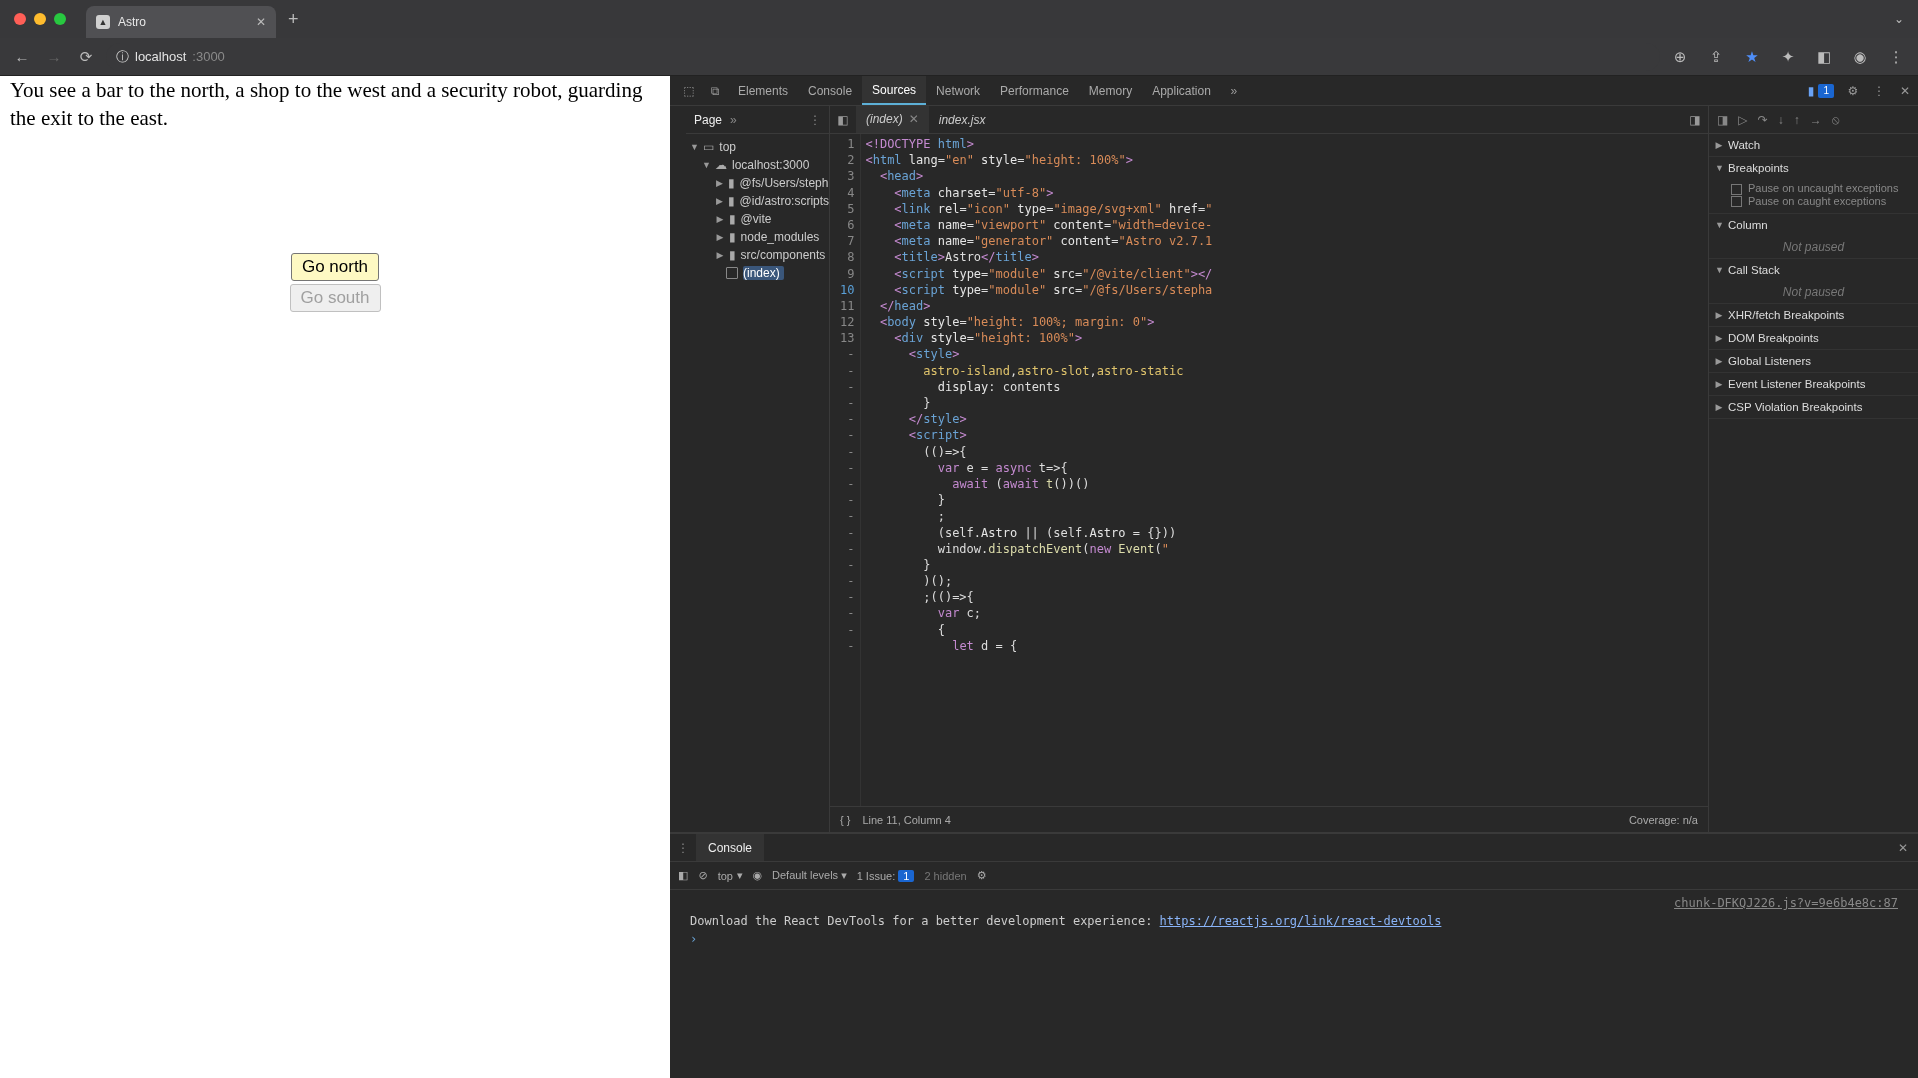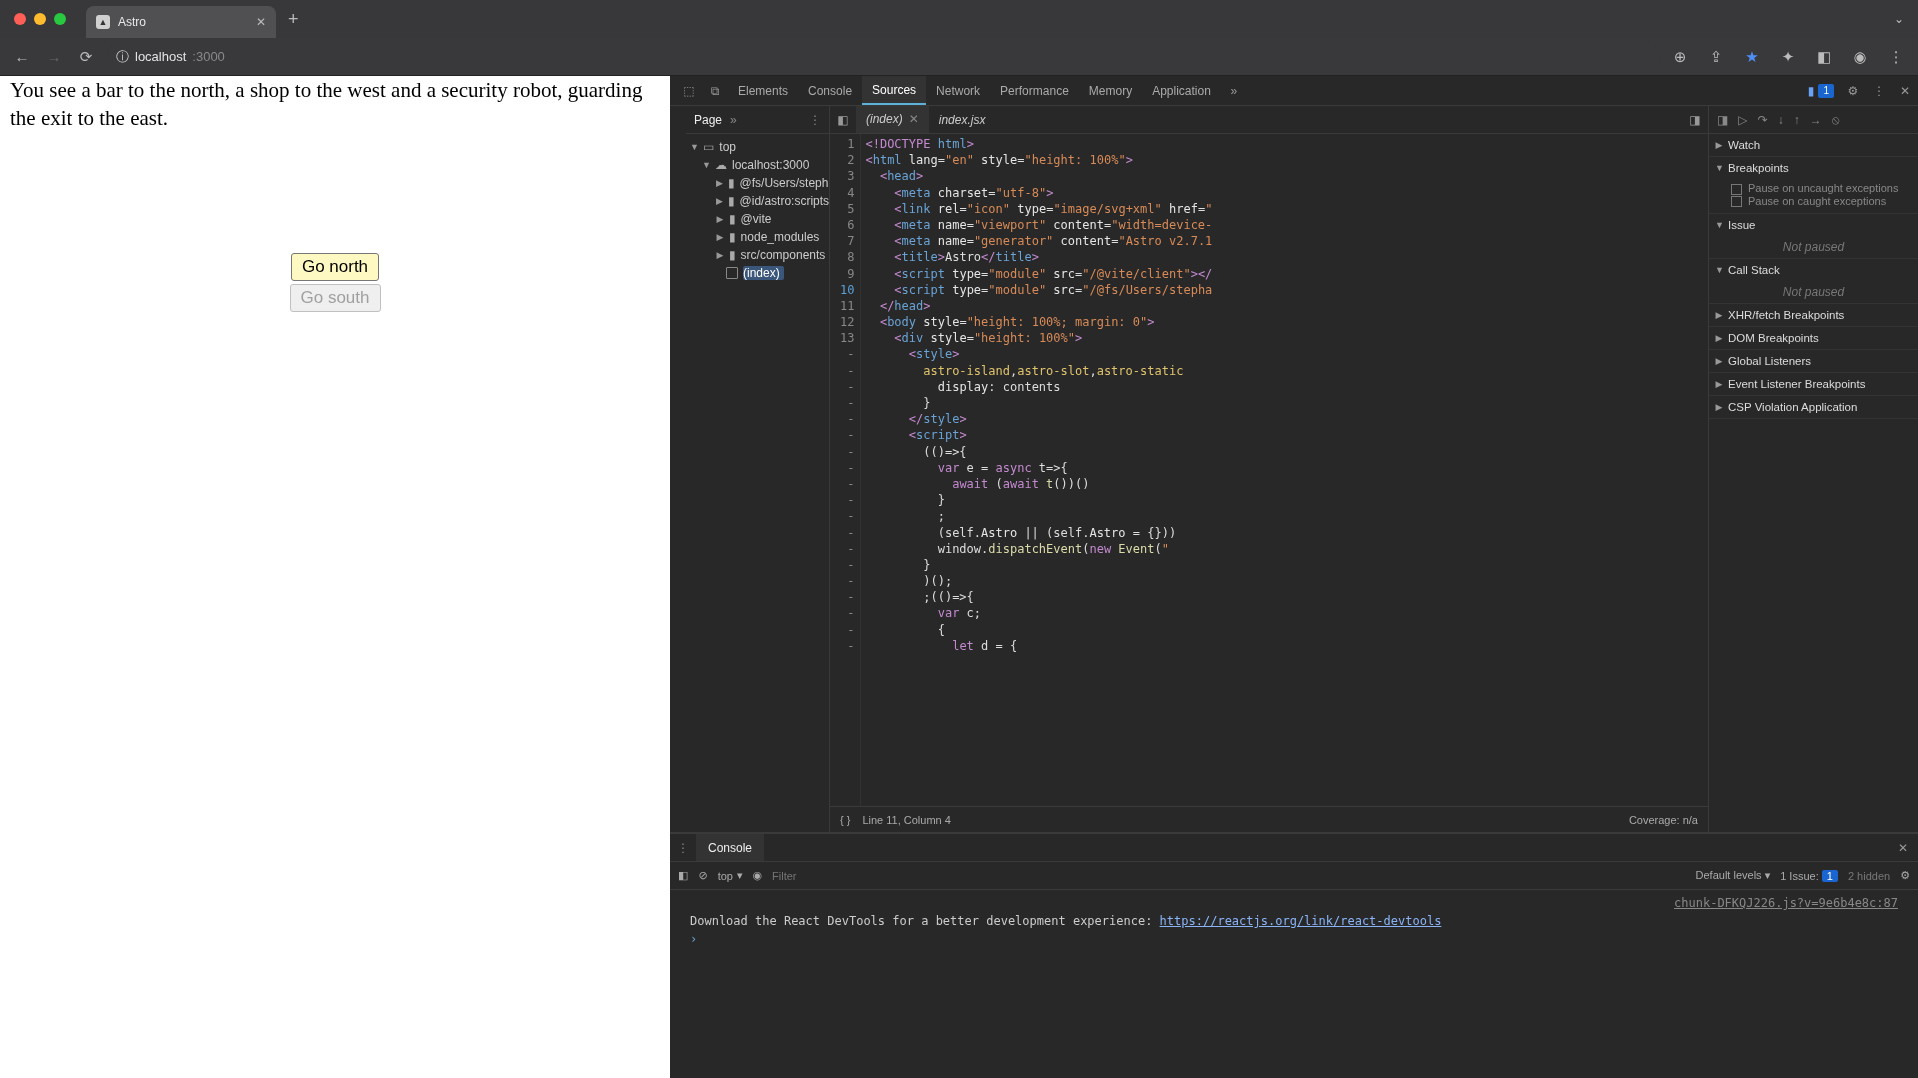--- a/index.html
+++ b/index.html
@@ -310,21 +310,21 @@
                 <span>Breakpoints</span>
               </div>
             <div class="sect-b">
               <div><span class="chk"></span><span>Pause on uncaught exceptions</span></div>
               <div><span class="chk"></span><span>Pause on caught exceptions</span></div>
             </div>
           </div>
           <div class="sect">
             <div class="sect-h">
                 <span class="tri">▼</span>
-                <span>Issue</span>
+                <span>Column</span>
               </div>
             <div class="np">Not paused</div>
           </div>
           <div class="sect">
             <div class="sect-h">
                 <span class="tri">▼</span>
                 <span>Call Stack</span>
               </div>
             <div class="np">Not paused</div>
           </div>
@@ -348,41 +348,40 @@
             </div>
           <div class="sect">
               <div class="sect-h">
                 <span class="tri">▶</span>
                 <span>Event Listener Breakpoints</span>
               </div>
             </div>
           <div class="sect">
               <div class="sect-h">
                 <span class="tri">▶</span>
-                <span>CSP Violation Application</span>
+                <span>CSP Violation Breakpoints</span>
               </div>
             </div>
         </div>
       </div>
 
       <div class="drawer">
         <div class="drawer-tabs">
           <span class="ico" style="width:26px;display:flex;align-items:center;justify-content:center;color:#888">⋮</span>
           <div class="drawer-tab">Console</div>
           <span class="drawer-close">✕</span>
         </div>
         <div class="console-tb">
           <span>◧</span>
           <span>⊘</span>
           <span class="ctx">
               <span>top</span>
               <span>▾</span>
             </span>
           <span>◉</span>
-          <input class="filter-in" placeholder="Filter" style="">
           <span><span>Default levels</span> ▾</span>
           <span><span>1 Issue:</span> <span class="bl" style="background:#1a66d1;color:#fff;padding:0 5px;border-radius:2px">1</span></span>
           <span style="color:#777">2 hidden</span>
           <span>⚙</span>
         </div>
         <div class="console-out">
           <div class="ln right">chunk-DFKQJ226.js?v=9e6b4e8c:87</div>
           <div class="ln"><span>Download the React DevTools for a better development experience: </span><span class="lnk">https://reactjs.org/link/react-devtools</span></div>
           <div class="ln"><span class="prompt">›</span></div>
         </div>

